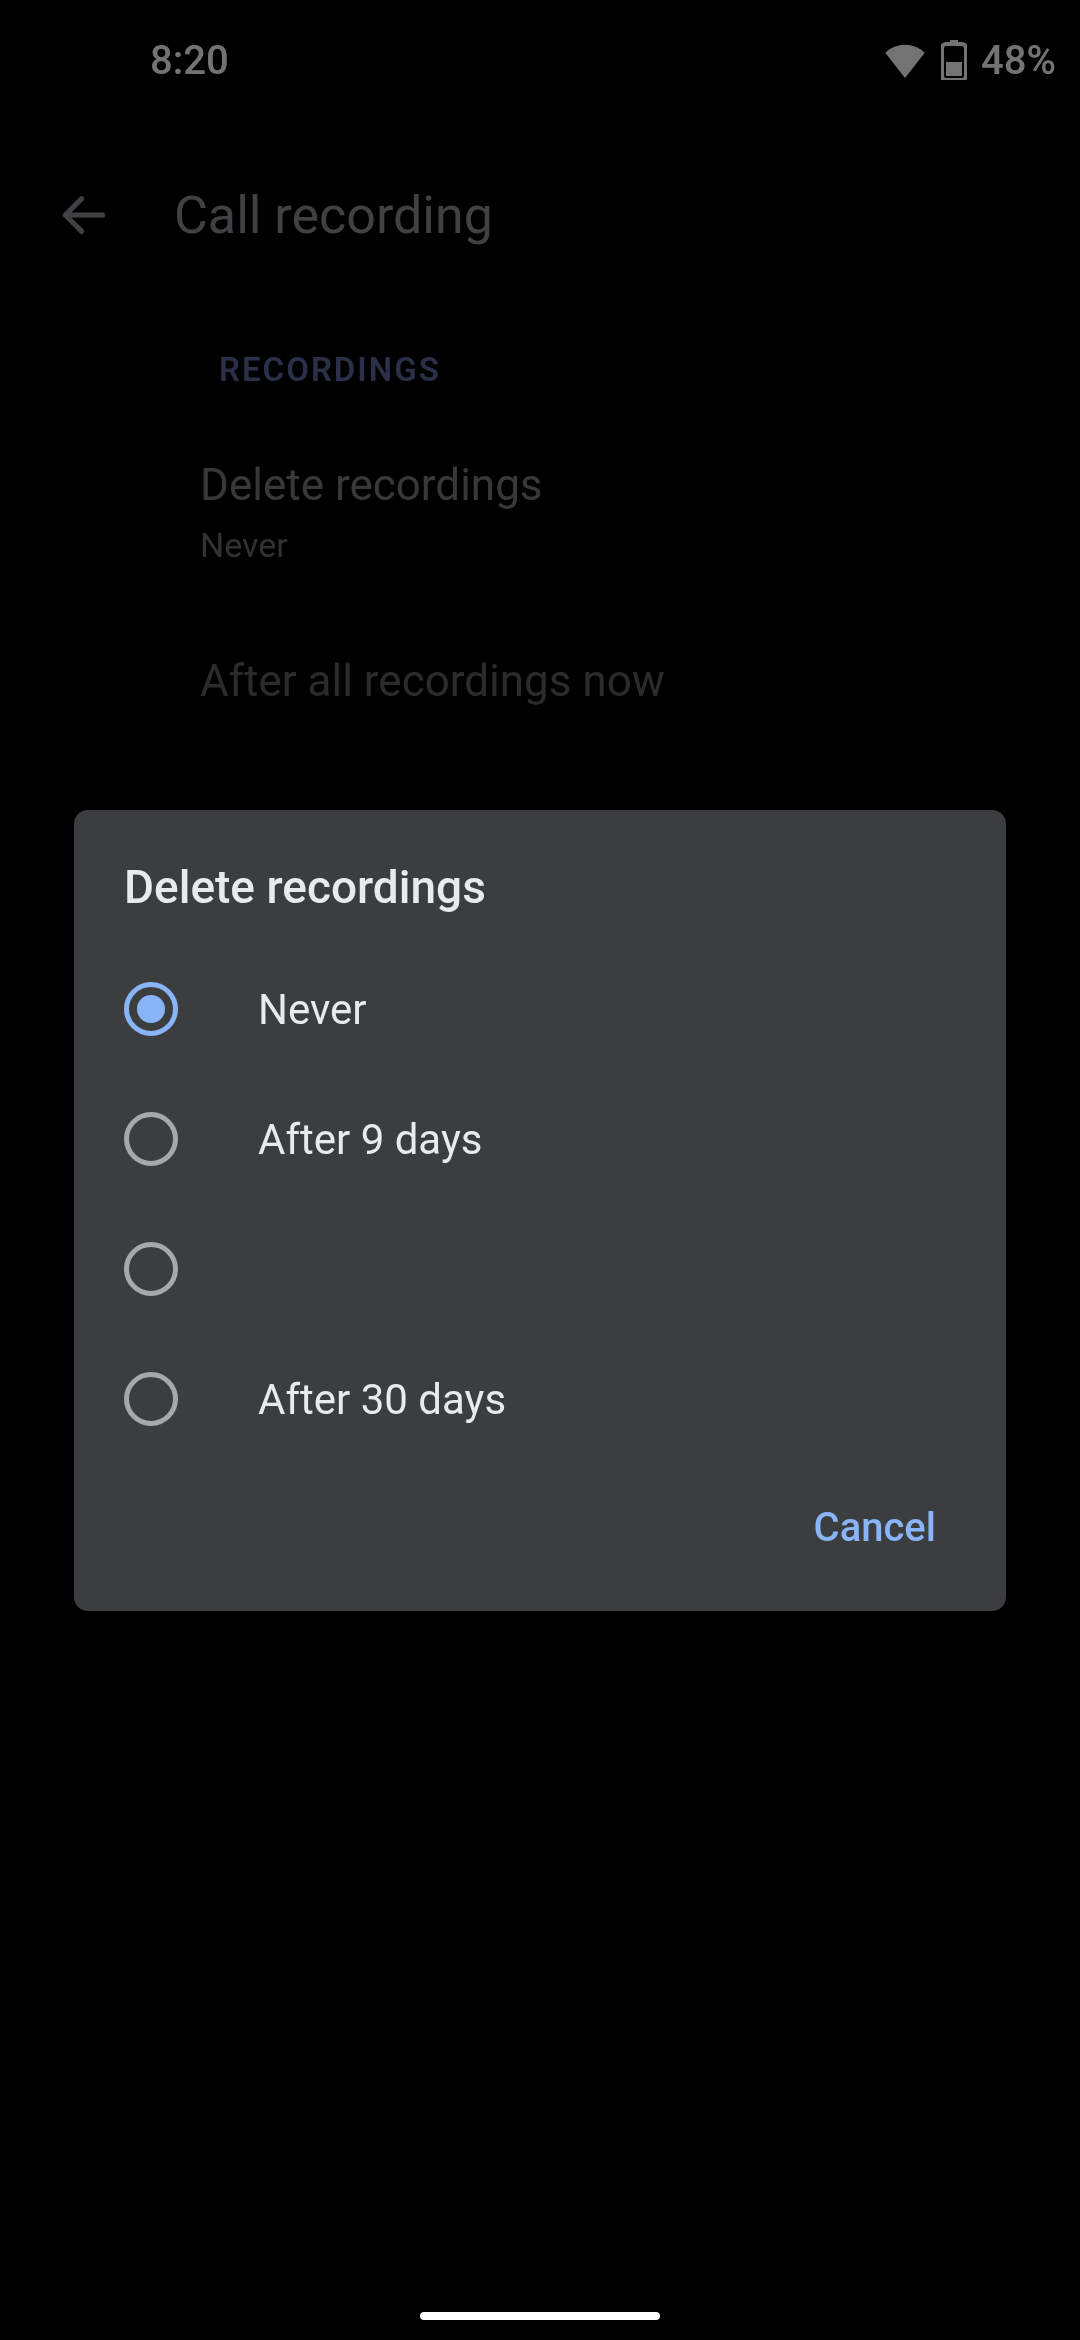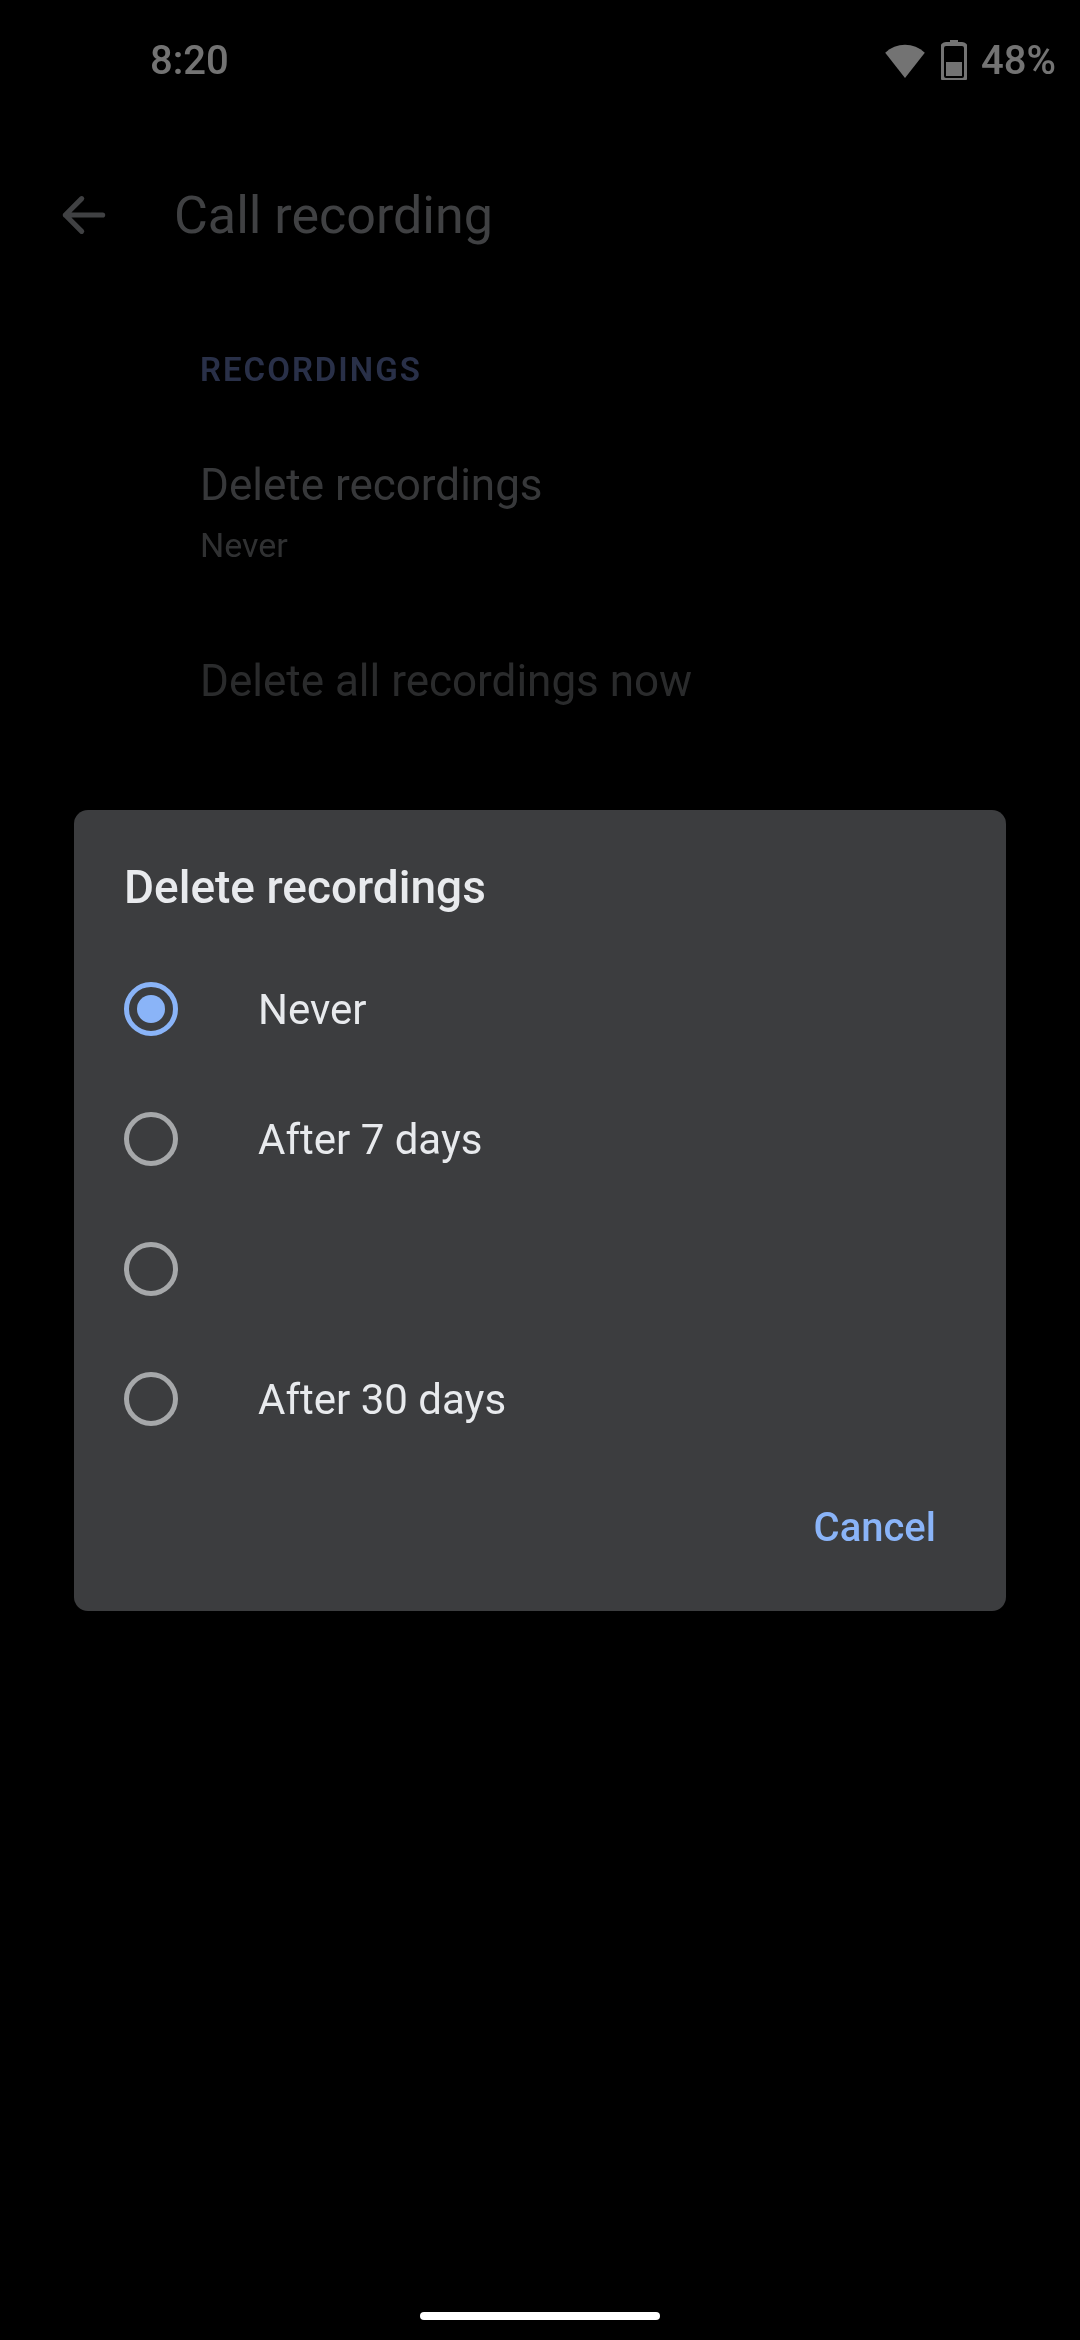--- a/index.html
+++ b/index.html
@@ -23,20 +23,21 @@
   .back-btn { width: 120px; display: flex; align-items: center; justify-content: center; }
   .page-title { font-size: 52px; font-weight: 400; color: #8e9195; margin-left: 30px; }
 
   
   .section {
     position: absolute; top: 350px; left: 200px; right: 80px;
   }
   .section-header {
     font-size: 33px; font-weight: 600; letter-spacing: 2px; color: #5b6aa0;
     margin-bottom: 70px;
+    margin-left: 19px;
   }
   .setting-item { margin-bottom: 90px; }
   .setting-title { font-size: 44px; color: #7a7d81; margin-bottom: 14px; }
   .setting-sub   { font-size: 34px; color: #6a6d70; }
   .setting-disabled .setting-title { color: #5e6063; }
 
   
   .scrim {
     position: absolute; inset: 0; background: rgba(0,0,0,0.55);
   }
@@ -112,39 +113,39 @@
 
 <div class="section">
   <div class="section-header">RECORDINGS</div>
 
   <div class="setting-item">
     <div class="setting-title">Delete recordings</div>
     <div class="setting-sub">Never</div>
   </div>
 
   <div class="setting-item setting-disabled">
-    <div class="setting-title">Delete all recordings now</div>
+    <div class="setting-title">After all recordings now</div>
   </div>
 </div>
 
 <div class="scrim"></div>
 
 <div class="dialog">
   <div class="dialog-title">Delete recordings</div>
 
   <div class="radio-row">
     <span class="radio-outer radio-checked">
         <span class="radio-inner"></span>
       </span>
     <span class="radio-label">Never</span>
   </div>
 
   <div class="radio-row">
     <span class="radio-outer radio-unchecked"></span>
-    <span class="radio-label">After 7 days</span>
+    <span class="radio-label">After 9 days</span>
   </div>
 
   <div class="radio-row">
     <span class="radio-outer radio-unchecked"></span>
   </div>
 
   <div class="radio-row">
     <span class="radio-outer radio-unchecked"></span>
     <span class="radio-label">After 30 days</span>
   </div>

